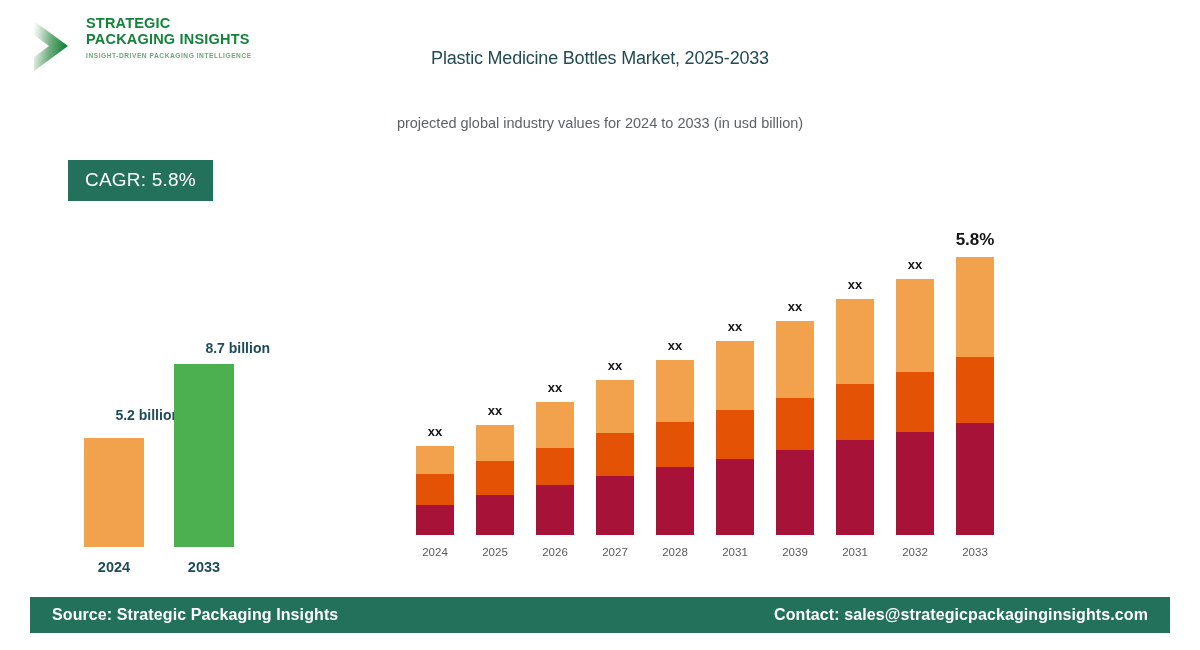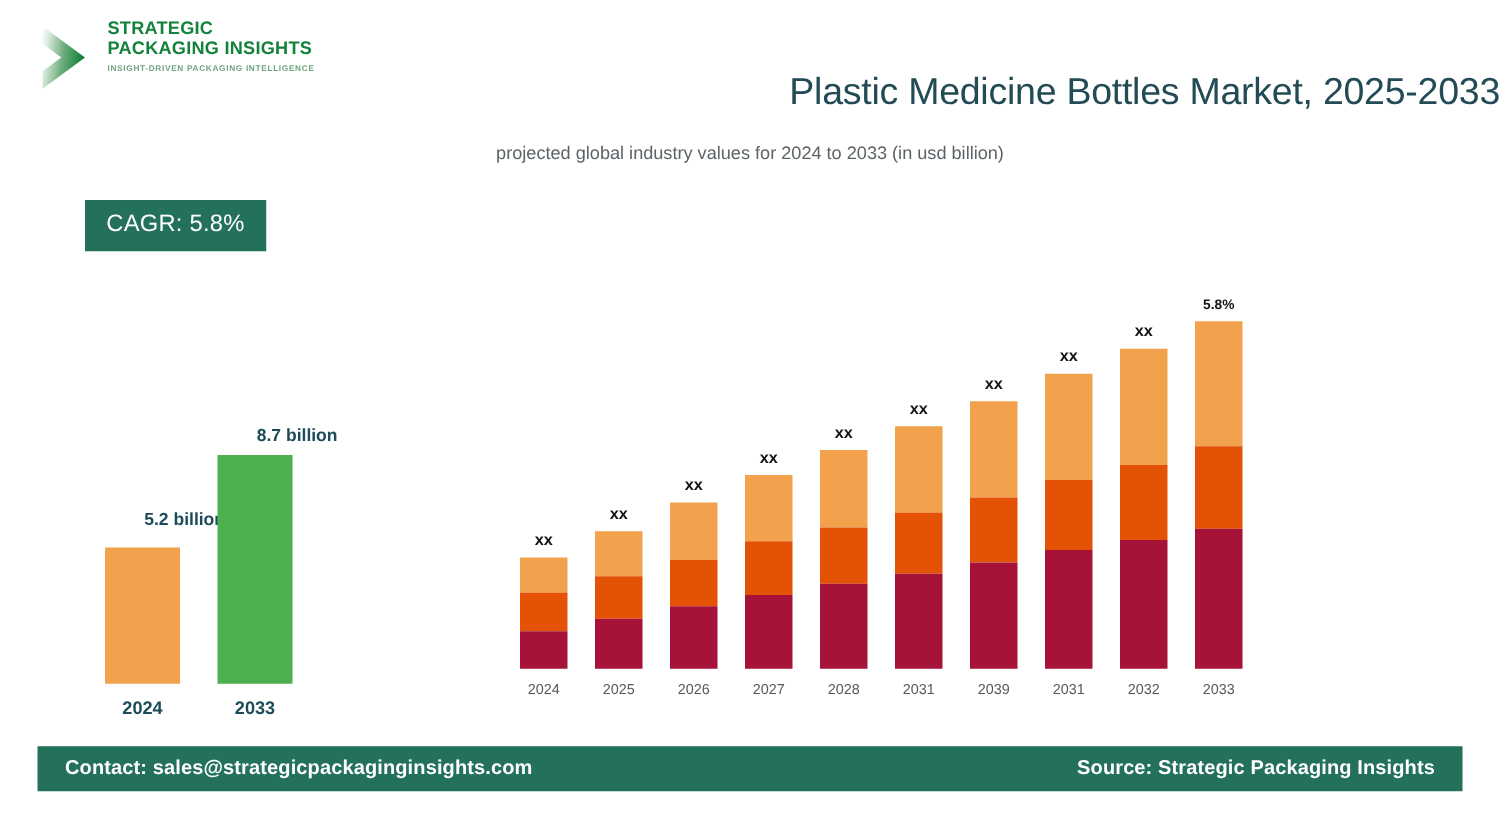--- a/index.html
+++ b/index.html
@@ -49,24 +49,24 @@
     font-size: 6.6px;
     letter-spacing: 0.55px;
     color: #6FA57F;
     font-weight: bold;
   }
 
   
   #chart-title {
     position: absolute;
     left: 0;
-    top: 57px;
+    top: 48px;
     width: 1200px;
-    text-align: right;
-    font-size: 30px;
+    text-align: center;
+    font-size: 18px;
     color: #234B55;
     font-weight: normal;
     letter-spacing: -0.2px;
   }
   #chart-subtitle {
     position: absolute;
     left: 0;
     top: 115px;
     width: 1200px;
     text-align: center;
@@ -153,21 +153,21 @@
   .sc-seg { width: 100%; }
   .sc-label {
     position: absolute;
     left: 0;
     width: 60px;
     text-align: center;
     font-size: 13px;
     font-weight: bold;
     color: #141414;
   }
-  .sc-label.pct { font-size: 11px; }
+  .sc-label.pct { font-size: 17px; }
   .sc-year {
     position: absolute;
     bottom: 2px;
     left: 0;
     width: 60px;
     text-align: center;
     font-size: 11.5px;
     color: #58595B;
   }
 
@@ -319,15 +319,15 @@
         <div class="sc-seg" style="height: 100px; background: rgb(242, 161, 76);"></div>
         <div class="sc-seg" style="height: 66px; background: rgb(227, 82, 5);"></div>
         <div class="sc-seg" style="height: 112px; background: rgb(166, 18, 56);"></div>
       </div>
       <div class="sc-label pct" style="bottom: 310px; color: rgb(20, 20, 20);">5.8%</div>
       <div class="sc-year" style="color: rgb(88, 89, 91);">2033</div>
     </div>
   </div>
 
 <div id="footer-bar">
+  <div class="footer-text">Source: Strategic Packaging Insights</div>
   <div class="footer-text">Contact: sales@strategicpackaginginsights.com</div>
-  <div class="footer-text">Source: Strategic Packaging Insights</div>
 </div>
 
 </body></html>

